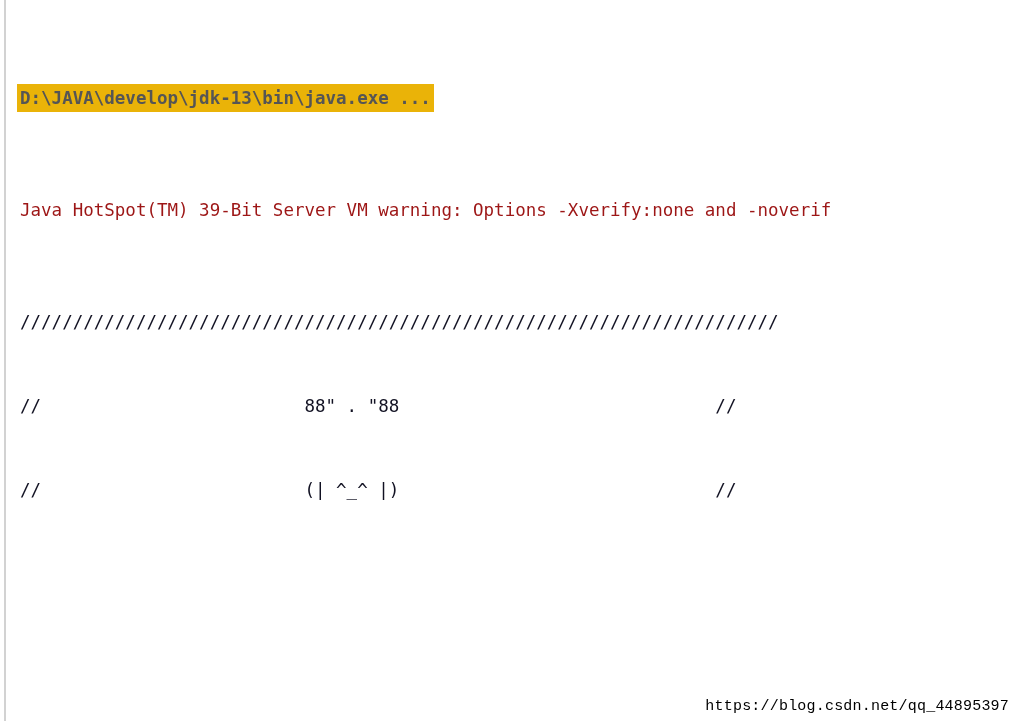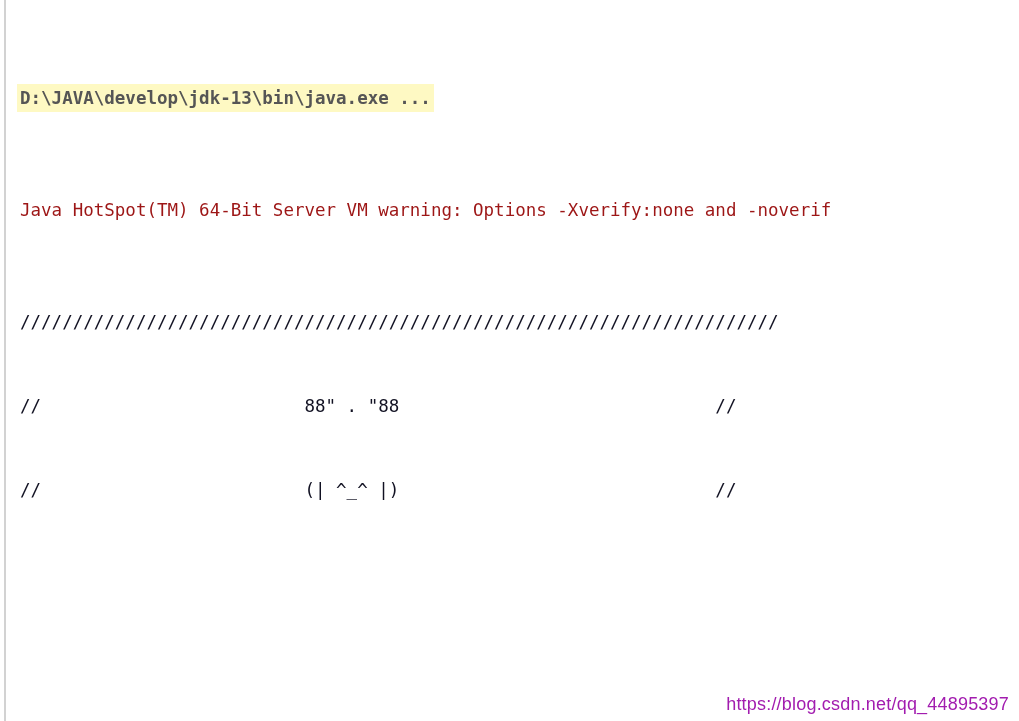--- a/index.html
+++ b/index.html
@@ -50,21 +50,21 @@
     white-space: pre;
     height: 28px;
     font-variant-ligatures: none;
   }
 
   
   .line-command {
     color: #555555;
     font-weight: bold;
     display: inline-block;
-    background: #fef9c3;
+    background: #eab308;
     padding: 0;
     margin-left: -3px;
     padding-left: 3px;
     padding-right: 3px;
   }
   .row-command { height: 28px; }
 
   
   .line-warning {
     color: #9d1616;
@@ -72,40 +72,40 @@
 
   
   .line-art {
     color: #111122;
   }
 
   #watermark {
     position: absolute;
     right: 10px;
     bottom: 6px;
-    color: #a21caf;
-    font-size: 18px;
-    font-family: Liberation Sans, sans-serif;
+    color: #000000;
+    font-size: 15px;
+    font-family: Liberation Mono, monospace;
     letter-spacing: 0.2px;
     pointer-events: none;
     user-select: none;
   }
 </style>
 </head>
 <body>
 
 <div id="console">
 
   <div id="left-gutter"></div>
 
   <div id="lines">
 
     <div class="line row-command"><span class="line-command">D:\JAVA\develop\jdk-13\bin\java.exe ...</span></div>
 
-    <div class="line line-warning">Java HotSpot(TM) 64-Bit Server VM warning: Options -Xverify:none and -noverif</div>
+    <div class="line line-warning">Java HotSpot(TM) 39-Bit Server VM warning: Options -Xverify:none and -noverif</div>
 
     <div class="line line-art">////////////////////////////////////////////////////////////////////////</div>
     <div class="line line-art">//                         88" . "88                              //</div>
     <div class="line line-art">//                         (| ^_^ |)                              //</div>
     
     
     
     
     
     

